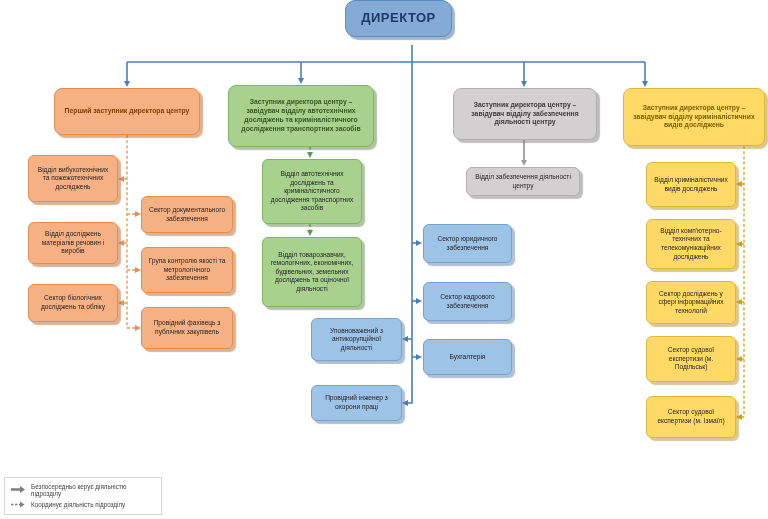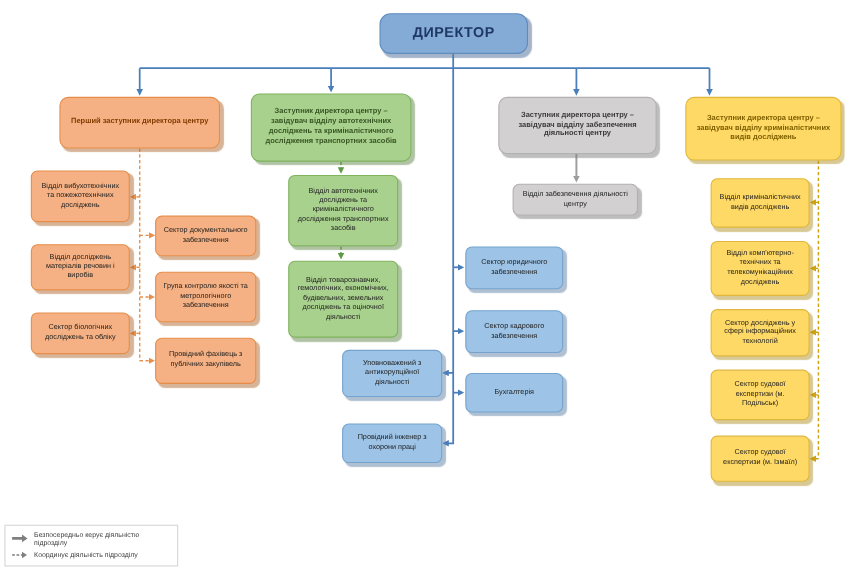--- a/index.html
+++ b/index.html
@@ -91,21 +91,21 @@
     <path class="lgr" d="M310,224 V231" marker-end="url(#mGr)"></path>
 
     <path class="ly" d="M744,146 V417"></path>
     <path class="ly" d="M744,184 H741" marker-end="url(#mY)"></path>
     <path class="ly" d="M744,244 H741" marker-end="url(#mY)"></path>
     <path class="ly" d="M744,302 H741" marker-end="url(#mY)"></path>
     <path class="ly" d="M744,359 H741" marker-end="url(#mY)"></path>
     <path class="ly" d="M744,417 H741" marker-end="url(#mY)"></path>
   </svg>
 
-  <div class="node director" style="left:345px;top:12px;width:135px;height:37px">ДИРЕКТОР</div>
+  <div class="node director" style="left:345px;top:0;width:107px;height:37px">ДИРЕКТОР</div>
 
   <div class="node head c-orange" style="left:54px;top:88px;width:146px;height:47px">Перший заступник директора центру</div>
   <div class="node head c-green" style="left:228px;top:85px;width:146px;height:62px">Заступник директора центру – завідувач відділу автотехнічних досліджень та криміналістичного дослідження транспортних засобів</div>
   <div class="node head c-gray" style="left:453px;top:88px;width:144px;height:52px">Заступник директора центру – завідувач відділу забезпечення діяльності центру</div>
   <div class="node head c-yellow" style="left:623px;top:88px;width:142px;height:58px">Заступник директора центру – завідувач відділу криміналістичних видів досліджень</div>
 
   <div class="node c-orange" style="left:28px;top:155px;width:90px;height:47px">Відділ вибухотехнічних та пожежотехнічних досліджень</div>
   <div class="node c-orange" style="left:28px;top:222px;width:90px;height:42px">Відділ досліджень матеріалів речовин і виробів</div>
   <div class="node c-orange" style="left:28px;top:284px;width:90px;height:38px">Сектор біологічних досліджень та обліку</div>
 

